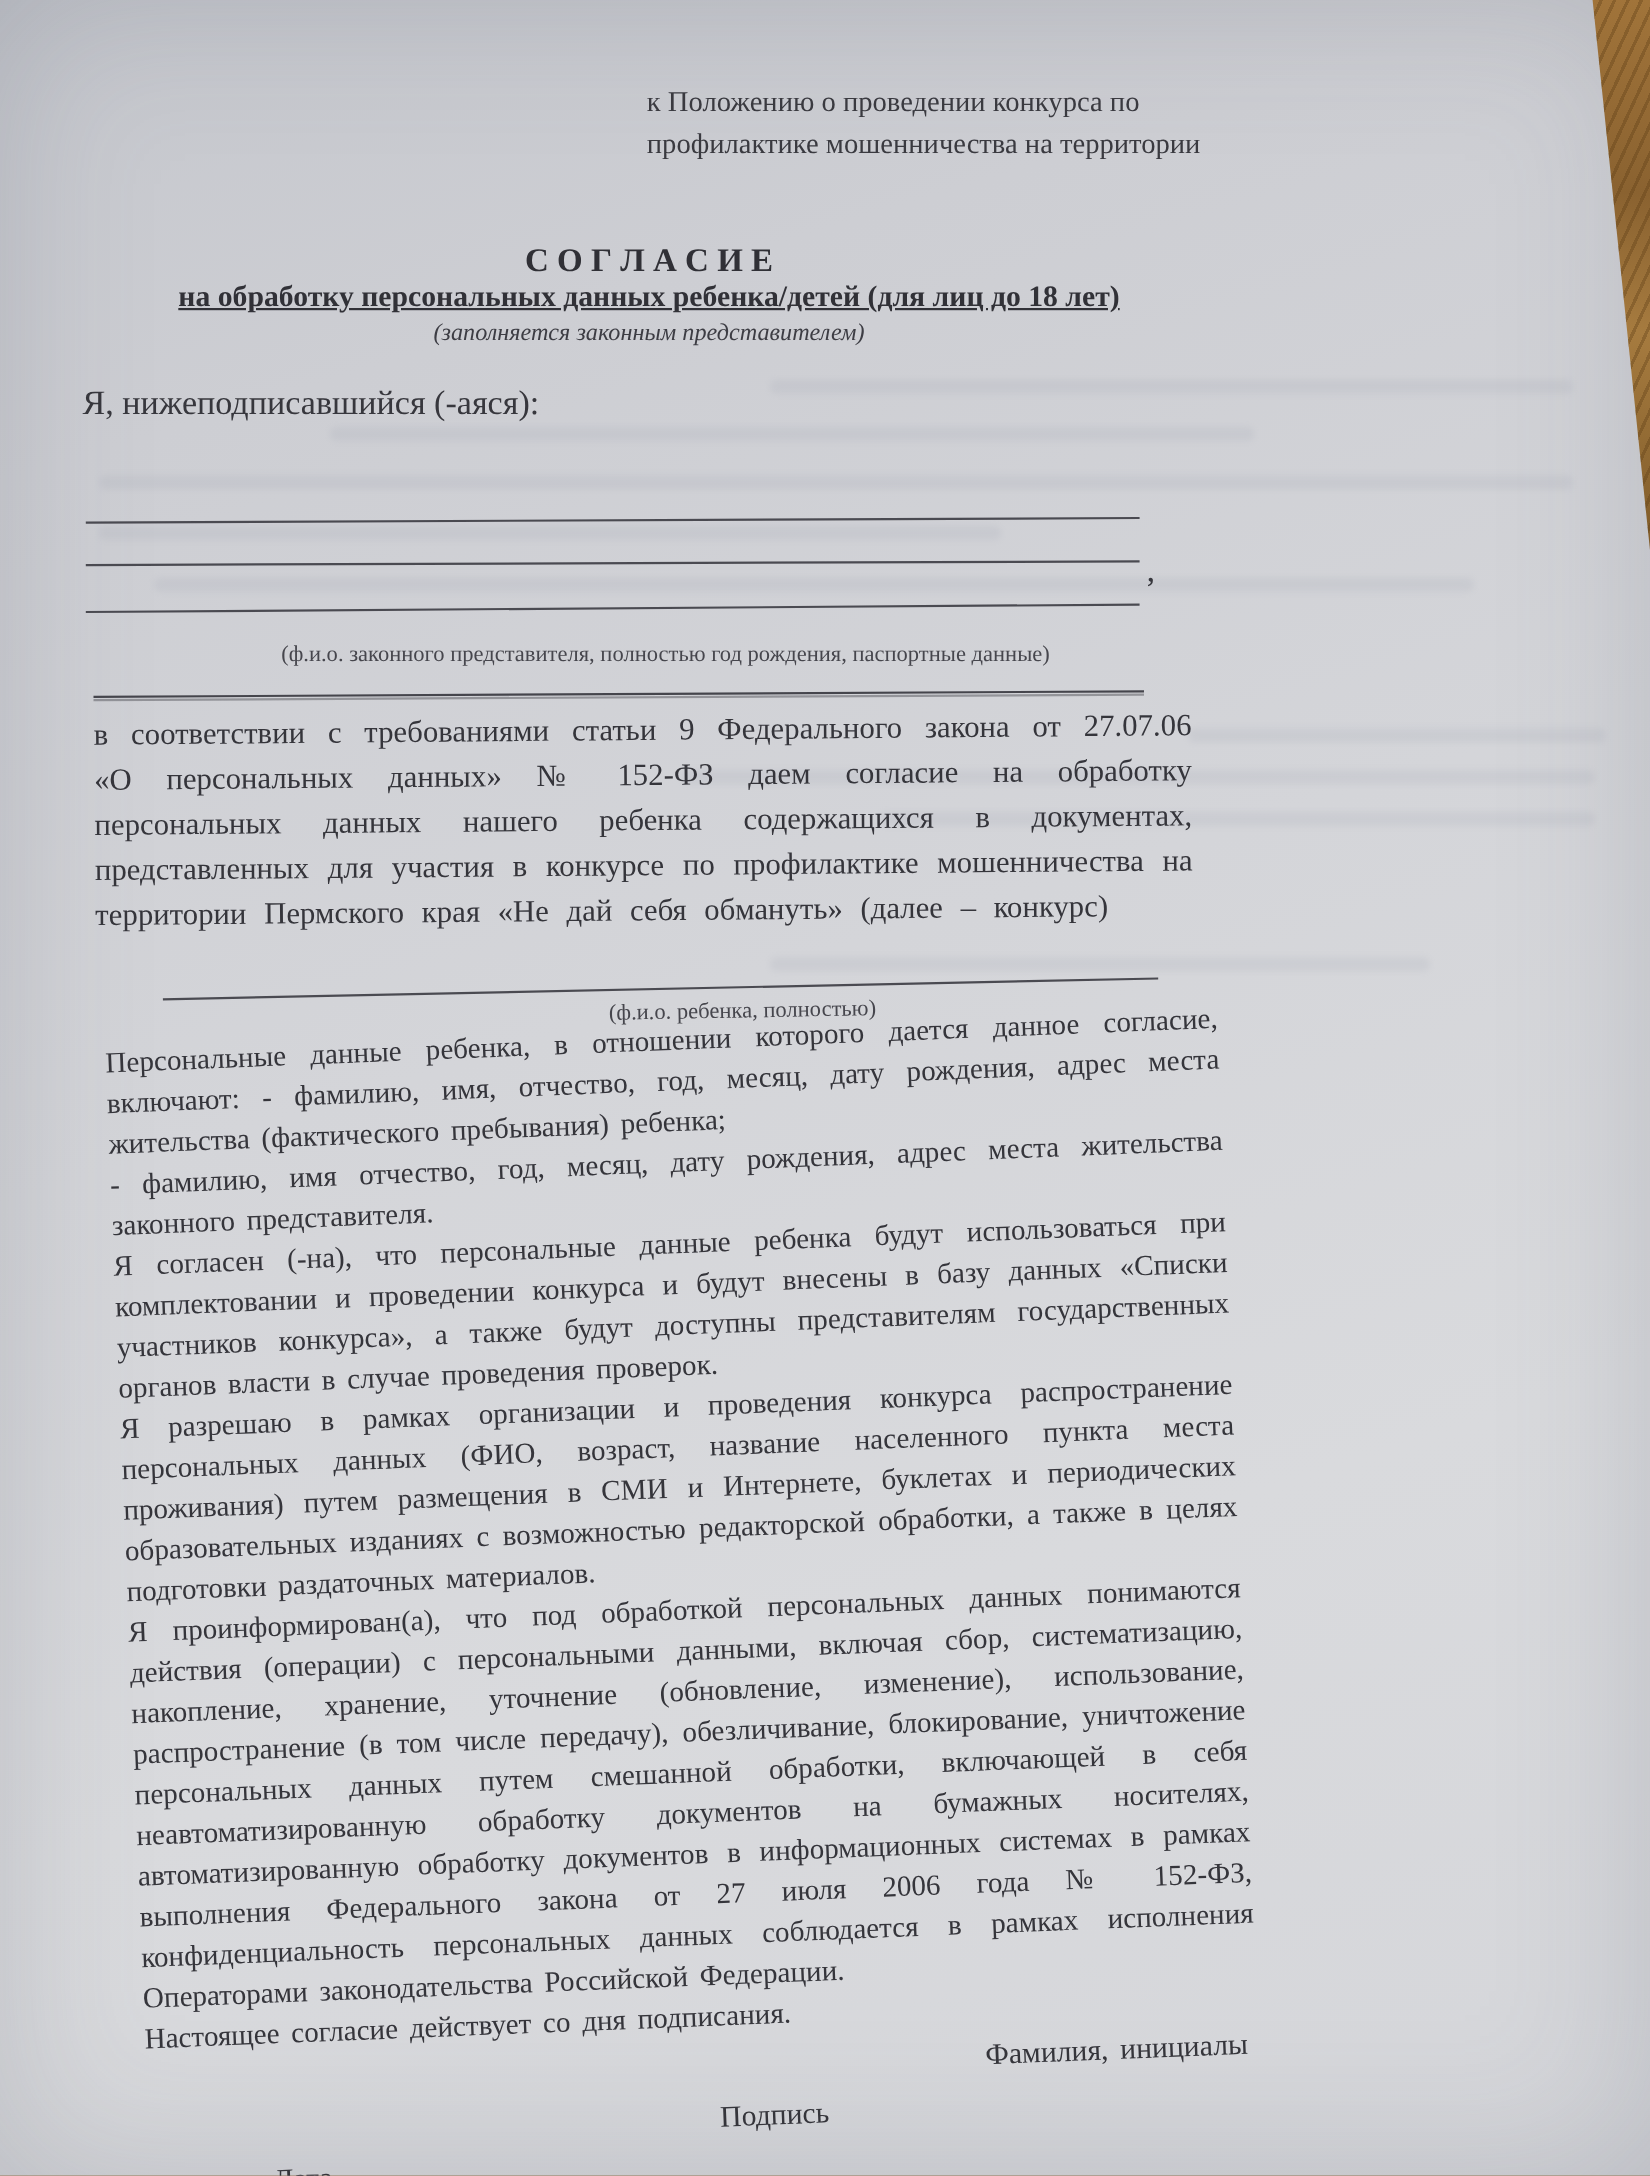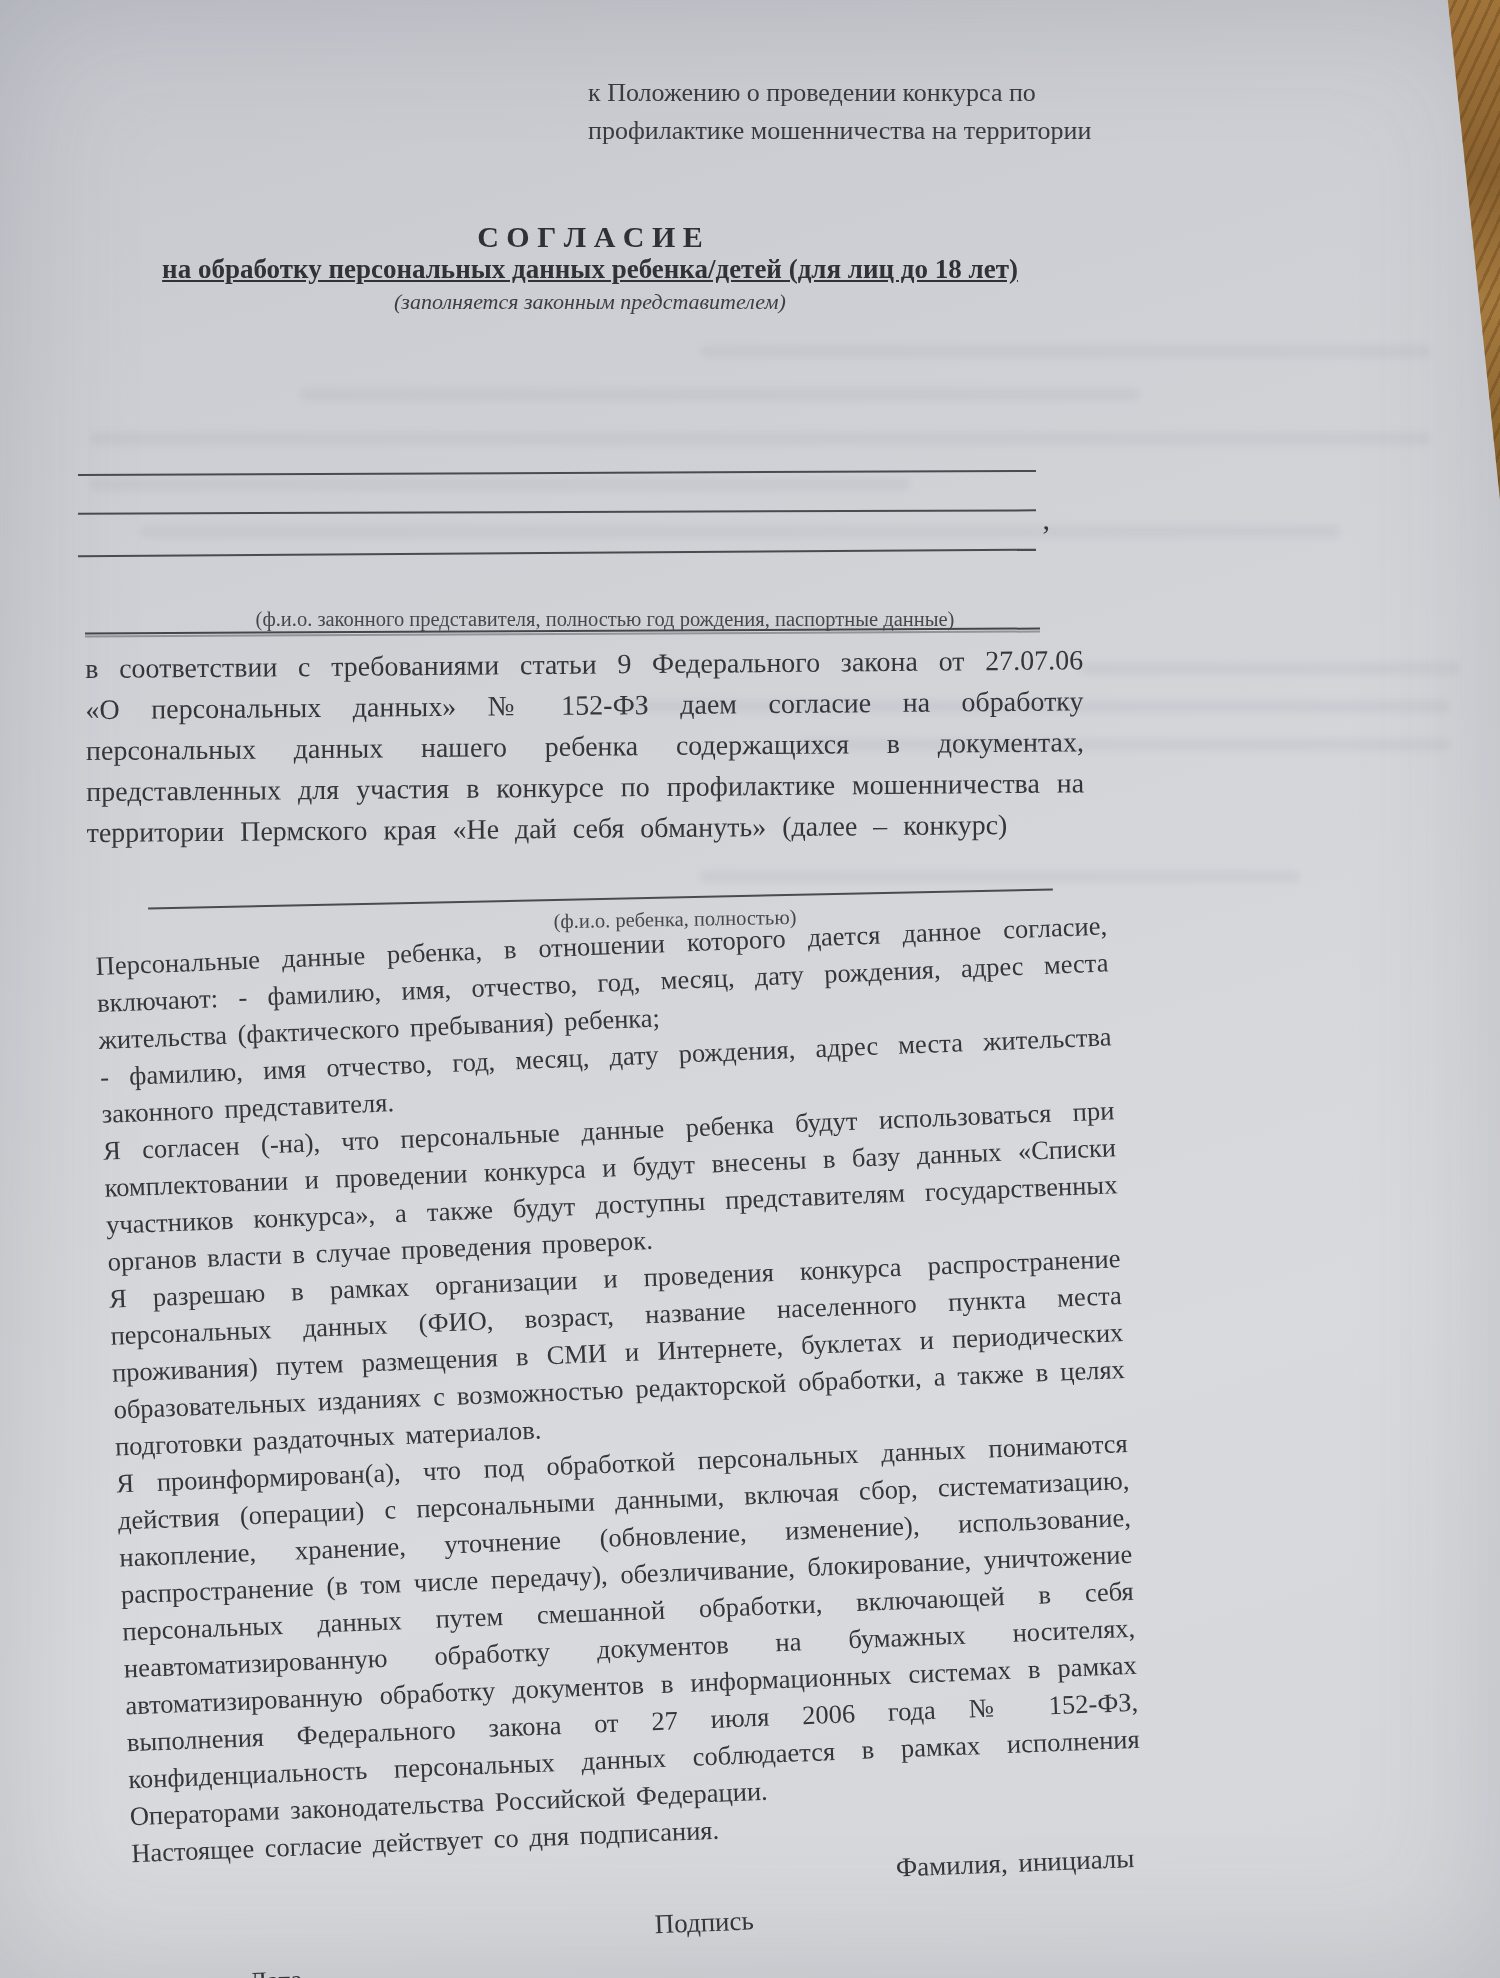--- a/index.html
+++ b/index.html
@@ -44,21 +44,21 @@
     text-align:center;font-style:italic;font-size:22px;color:#3d3d44;
   }
   .leadin{position:absolute;left:75px;top:348px;font-size:31px;color:#37373d;}
   .fill-line{position:absolute;border-bottom:2.5px solid #4a4a51;}
   .line1{left:78px;top:472px;width:958px;transform:rotate(-0.25deg);}
   .line2{left:78px;top:511px;width:958px;transform:rotate(-0.2deg);}
   .line2 .comma{position:absolute;right:-14px;top:-7px;font-size:30px;color:#37373d;}
   .line3{left:78px;top:552px;width:958px;transform:rotate(-0.4deg);}
   .cap1{
     position:absolute;left:160px;top:584px;width:890px;
-    text-align:center;font-size:20.5px;color:#46464d;margin-top:24px;
+    text-align:center;font-size:20.5px;color:#46464d;
   }
   .line4{
     left:85px;top:630px;width:955px;
     border-bottom:2px solid #45454c;box-shadow:0 3px 0 rgba(70,70,78,0.45);
     transform:rotate(-0.3deg);
   }
   .consent{
     position:absolute;left:85px;top:648px;width:998px;margin:0;
     font-size:28px;line-height:41px;color:#35353b;
     text-align:justify;text-align-last:left;word-spacing:9px;
@@ -101,20 +101,21 @@
 
     <div class="header-block">
       <div>к Положению о проведении конкурса по</div>
       <div>профилактике мошенничества на территории</div>
     </div>
 
     <div class="title">С О Г Л А С И Е</div>
     <div class="subtitle">на обработку персональных данных ребенка/детей (для лиц до 18 лет)</div>
     <div class="note">(заполняется законным представителем)</div>
 
+    <div class="leadin">Я, нижеподписавшийся (-аяся):</div>
 
     <div class="fill-line line1"></div>
     <div class="fill-line line2">
         <span class="comma">,</span>
       </div>
     <div class="fill-line line3"></div>
     <div class="cap1">(ф.и.о. законного представителя, полностью год рождения, паспортные данные)</div>
     <div class="fill-line line4"></div>
 
     <p class="consent">в соответствии с требованиями статьи 9 Федерального закона от 27.07.06 «О персональных данных» № 152-ФЗ даем согласие на обработку персональных данных нашего ребенка содержащихся в документах, представленных для участия в конкурсе по профилактике мошенничества на территории Пермского края «Не дай себя обмануть» (далее – конкурс)</p>

